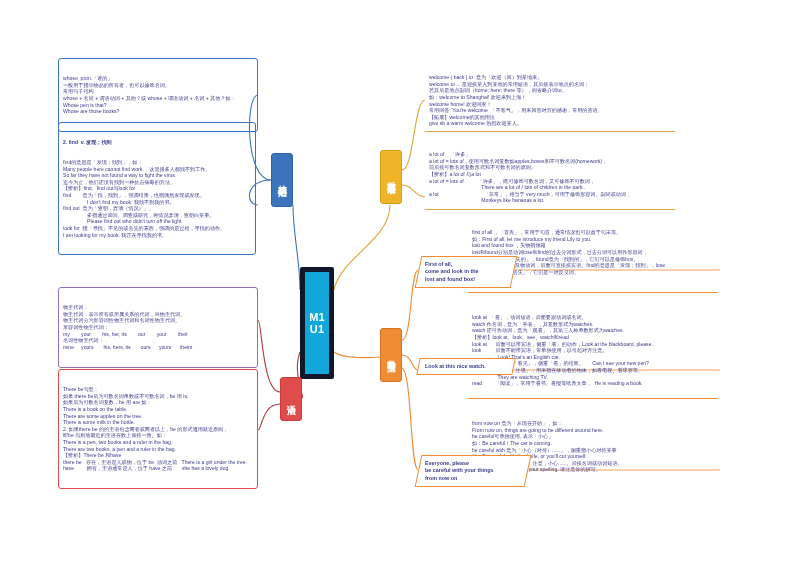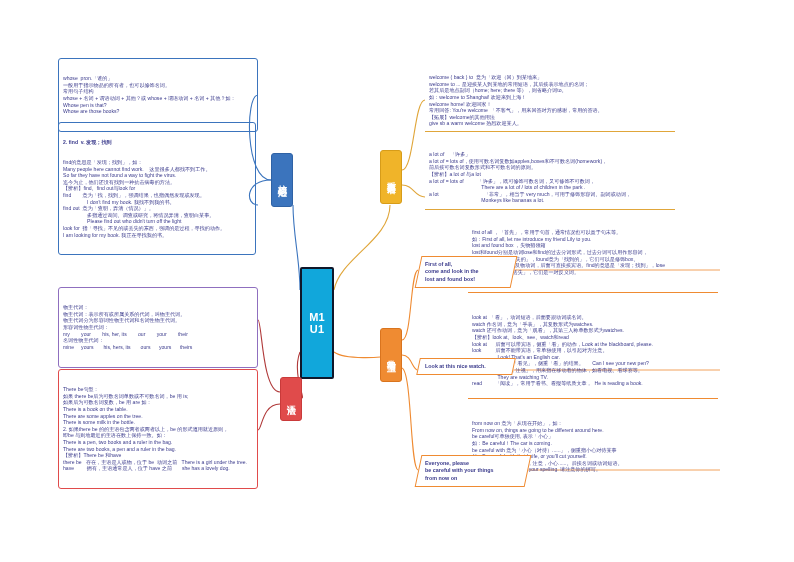--- a/index.html
+++ b/index.html
@@ -24,21 +24,21 @@
     width: 794px; height: 562px;
     pointer-events: none;
   }
 
   
   .center-node {
     position: absolute;
     left: 300px; top: 267px;
     width: 34px; height: 112px;
     background: #11a7db;
-    border: 2px solid #0f172a;
+    border: 5px solid #0f172a;
     border-radius: 2px;
     color: #fff;
     font-weight: bold;
     font-size: 11px;
     line-height: 12px;
     display: flex;
     flex-direction: column;
     align-items: center;
     justify-content: center;
     letter-spacing: 0.2px;

